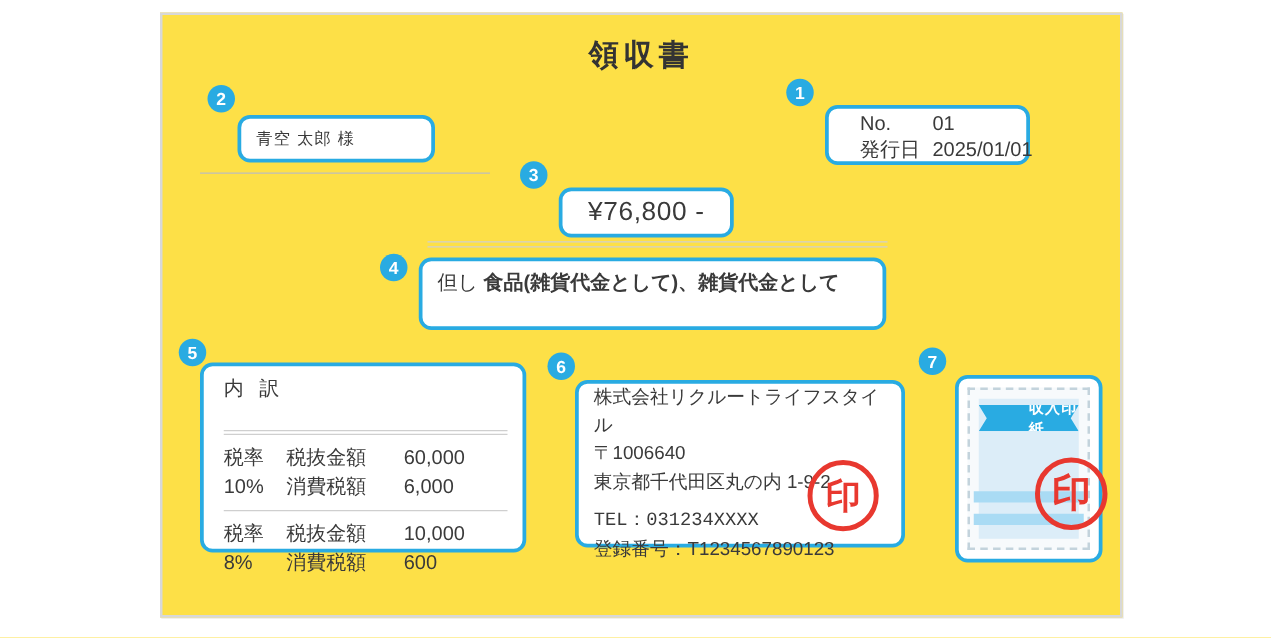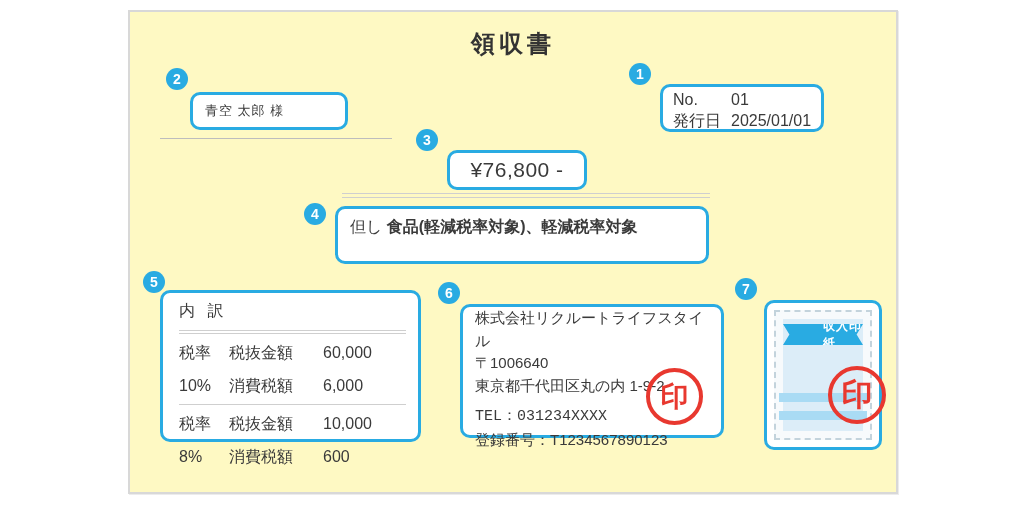--- a/index.html
+++ b/index.html
@@ -9,57 +9,57 @@
     --line:#CFCFCF;
   }
   *{box-sizing:border-box;}
   html,body{margin:0;padding:0;}
   body{
     width:1026px;height:510px;background:#fff;position:relative;overflow:hidden;
     font-family:"Liberation Sans","DejaVu Sans",sans-serif;color:var(--ink);
   }
   .frame{
     position:absolute;left:128px;top:10px;width:770px;height:484px;
-    background:#fef9c3;border:2px solid #d8d8d8;box-shadow:1px 1px 0 #ececec;
+    background:#fde047;border:2px solid #d8d8d8;box-shadow:1px 1px 0 #ececec;
   }
   .title{
     position:absolute;top:16px;left:0;right:0;text-align:center;
     font-size:24px;font-weight:bold;letter-spacing:4px;color:#333;
   }
   .badge{
     position:absolute;width:22px;height:22px;border-radius:50%;
     background:var(--accent);color:#fff;font-size:14px;font-weight:bold;
     display:flex;align-items:center;justify-content:center;z-index:5;
   }
   .box{
     position:absolute;border:3px solid var(--accent);border-radius:10px;
     background:#fff;
   }
   
   .box-no{left:530px;top:72px;width:164px;height:48px;padding:2px 10px;font-size:16px;}
-  .box-no .row{display:grid;grid-template-columns:58px 1fr;line-height:21px;}
+  .box-no .row{display:grid;grid-template-columns:58px 1fr;line-height:21px;margin-left:15px;}
   
   .box-payer{left:60px;top:80px;width:158px;height:38px;display:flex;align-items:center;
     padding-left:12px;font-size:13px;letter-spacing:1px;}
   .payer-underline{position:absolute;left:30px;top:126px;width:232px;border-top:1px solid #bdbdbd;}
   
   .box-amount{left:317px;top:138px;width:140px;height:40px;display:flex;align-items:center;
     justify-content:center;font-size:21px;letter-spacing:0.5px;}
   .amount-rule{position:absolute;left:212px;top:181px;width:368px;height:5px;
     border-top:1px solid var(--line);border-bottom:1px solid var(--line);}
   
   .box-proviso{left:205px;top:194px;width:374px;height:58px;padding:6px 12px;line-height:1.45;}
   .proviso-l1{font-size:16px;}
   .proviso-l1 strong{font-weight:bold;}
   .proviso-l2{font-size:15px;}
   
   .box-breakdown{left:30px;top:278px;width:261px;height:152px;padding:8px 12px 8px 16px;font-size:16px;}
-  .bd-title{letter-spacing:4px;margin-bottom:8px;}
+  .bd-title{letter-spacing:4px;margin-bottom:22px;}
   .bd-doublerule{height:4px;border-top:1px solid var(--line);border-bottom:1px solid var(--line);margin-bottom:9px;}
-  .bd-group{display:grid;grid-template-columns:50px 94px 1fr;row-gap:13px;line-height:20px;}
+  .bd-group{display:grid;grid-template-columns:50px 94px 1fr;row-gap:3px;line-height:20px;}
   .bd-sep{border-top:1px solid var(--line);margin:8px 0 9px 0;}
   
   .box-issuer{left:330px;top:292px;width:264px;height:134px;padding:0 12px;font-size:15px;line-height:1.5;}
   .issuer-tel{margin-top:9px;font-family:Liberation Mono, monospace;}
   .seal{
     position:absolute;border:4px solid var(--red);border-radius:50%;
     color:var(--red);font-weight:bold;display:flex;align-items:center;justify-content:center;
     z-index:4;background:transparent;
   }
   .seal-issuer{left:516px;top:356px;width:57px;height:57px;font-size:28px;}
@@ -107,21 +107,21 @@
 
   <div class="badge" style="left:286px;top:117px;">3</div>
   <div class="box box-amount">
     <span>¥76,800 -</span>
   </div>
   <div class="amount-rule"></div>
 
   <div class="badge" style="left:174px;top:191px;">4</div>
   <div class="box box-proviso">
     <div class="proviso-l1">
-      <span>但し </span><strong>食品(軽減税率対象)、軽減税率対象</strong>
+      <span>但し </span><strong>食品(雑貨代金として)、雑貨代金として</strong>
     </div>
   </div>
 
   <div class="badge" style="left:13px;top:259px;">5</div>
   <div class="box box-breakdown">
     <div class="bd-title">内 訳</div>
     <div class="bd-doublerule"></div>
     <div class="bd-group">
       <span>税率</span>
       <span>税抜金額</span>

